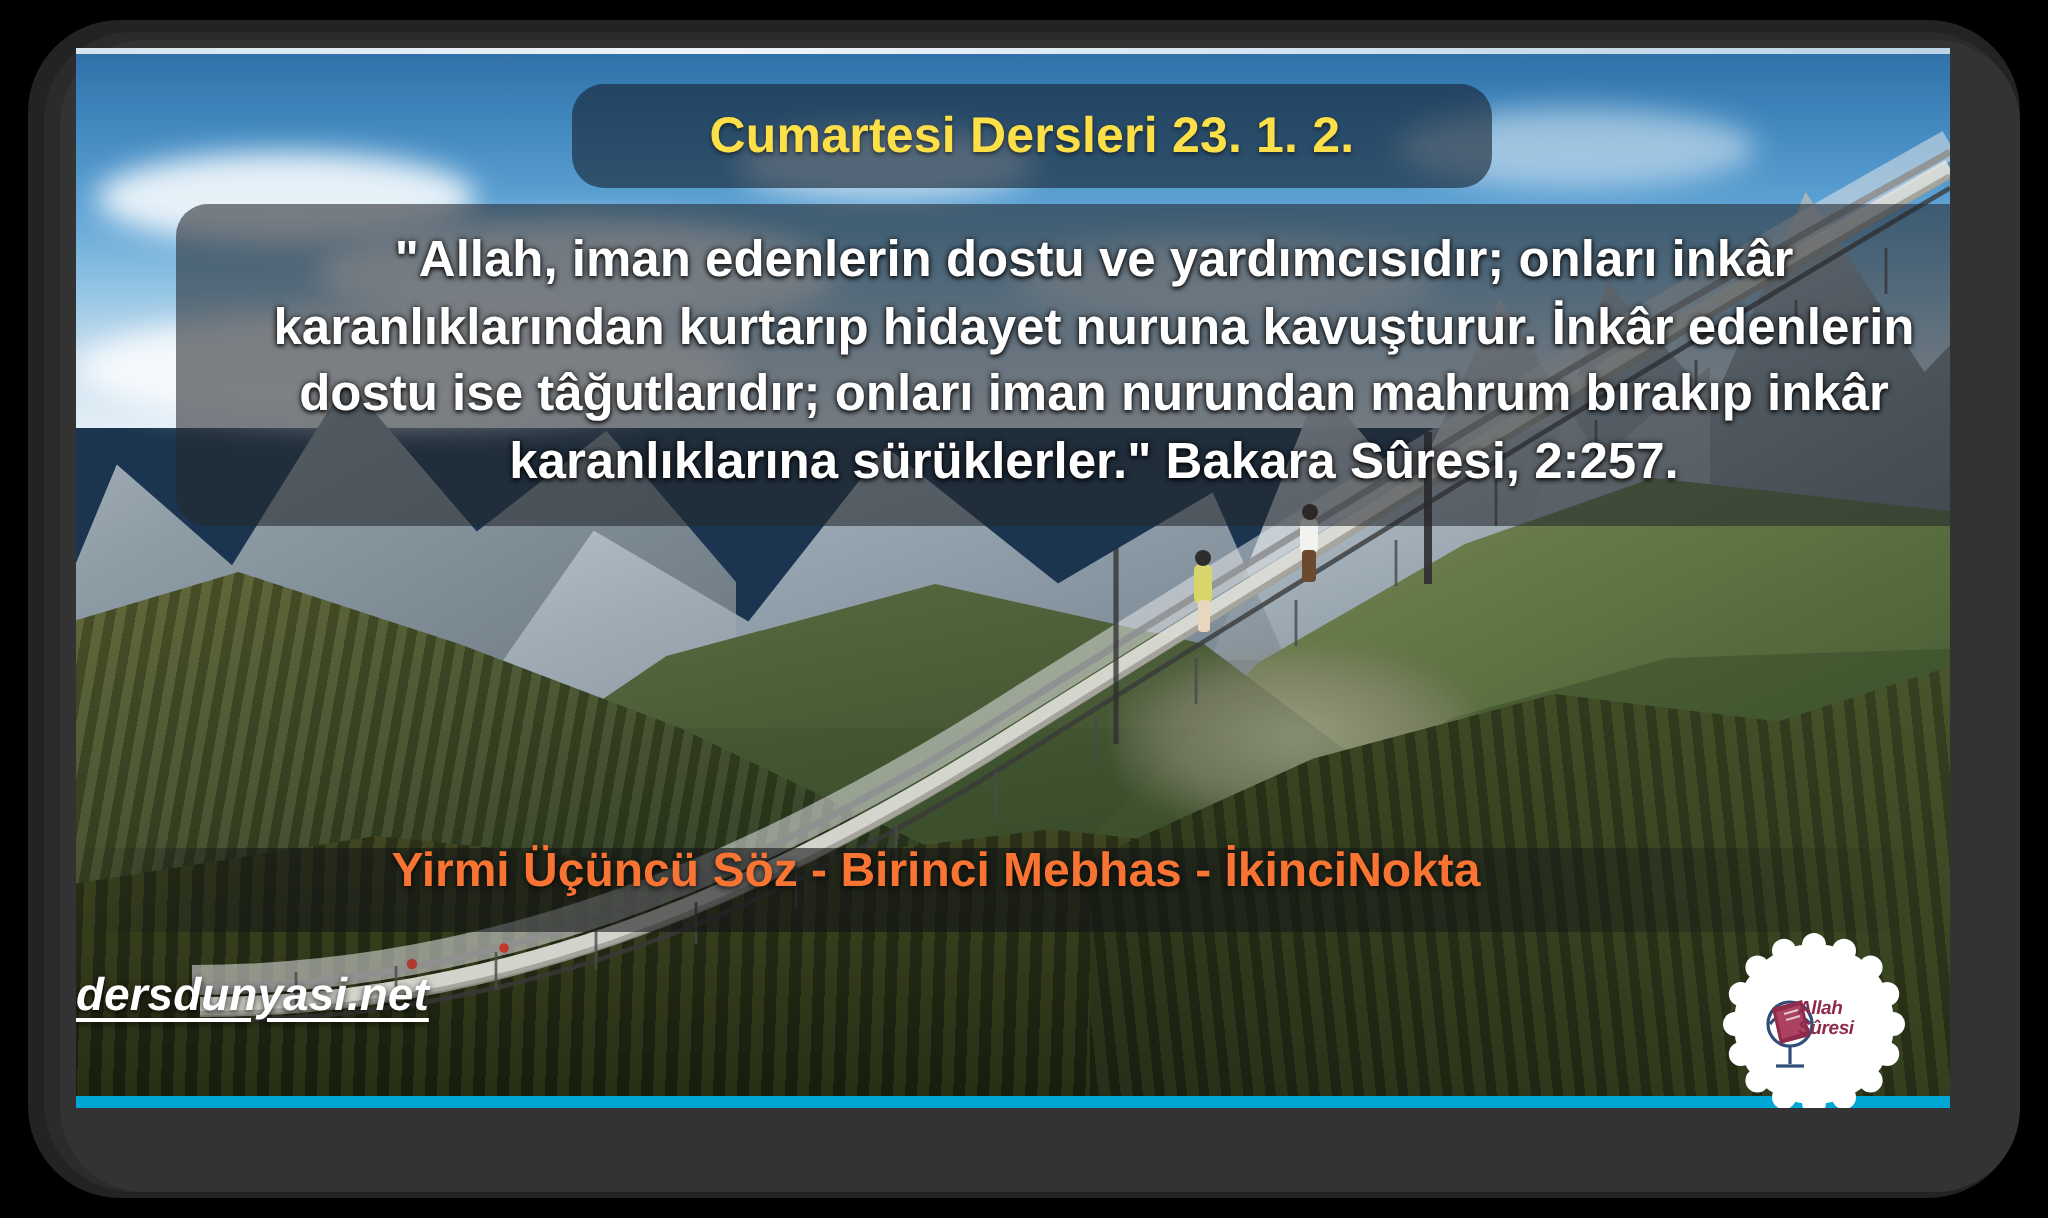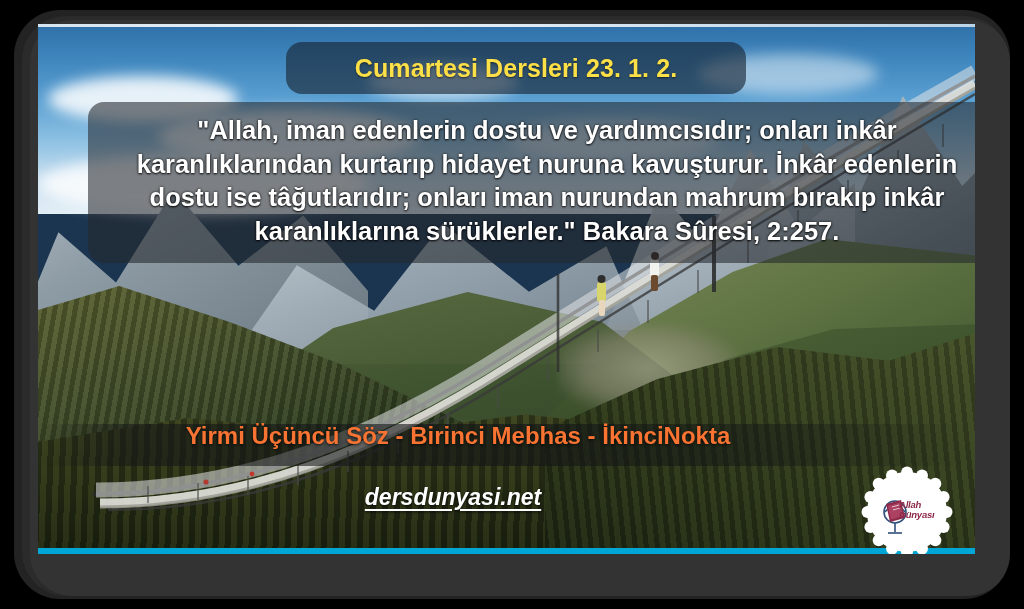--- a/index.html
+++ b/index.html
@@ -270,27 +270,27 @@
   #subtitle-text {
     position: absolute;
     left: 0; top: 398px;
     width: 840px;
     text-align: center;
     z-index: 12;
     color: #f97432;
     font-size: 24px;
     font-weight: bold;
     text-shadow: 0 1px 3px rgba(0,0,0,.75);
+    padding-left: 10px;
   }
 
   #site-url {
     position: absolute;
     left: 0; top: 460px;
     width: 830px;
-    text-align: center;
     z-index: 12;
     color: #ffffff;
     font-size: 23px;
     font-weight: bold;
     font-style: italic;
     text-decoration: underline;
     text-underline-offset: 4px;
     text-shadow: 0 1px 3px rgba(0,0,0,.8);
   }
 
@@ -451,19 +451,19 @@
 
         <g>
           <path d="M25,38 L40,34 L44,52 L29,56 Z" fill="#8e2a4a"></path>
           <path d="M27,40 L39,36.5 L42,50 L30,53.5 Z" fill="#b5496a" opacity=".75"></path>
           <path d="M31,41 L38,39" stroke="#ffffff" stroke-width="1" opacity=".7"></path>
           <path d="M32,44 L39,42" stroke="#ffffff" stroke-width="1" opacity=".7"></path>
         </g>
       </svg>
       <div id="logo-word">
         <div>Allah</div>
-        <div>Dünyası</div>
+        <div>Sûresi</div>
       </div>
     </div>
 
     <div id="accent-bar"></div>
   </div>
 </div>
 
 </body></html>

